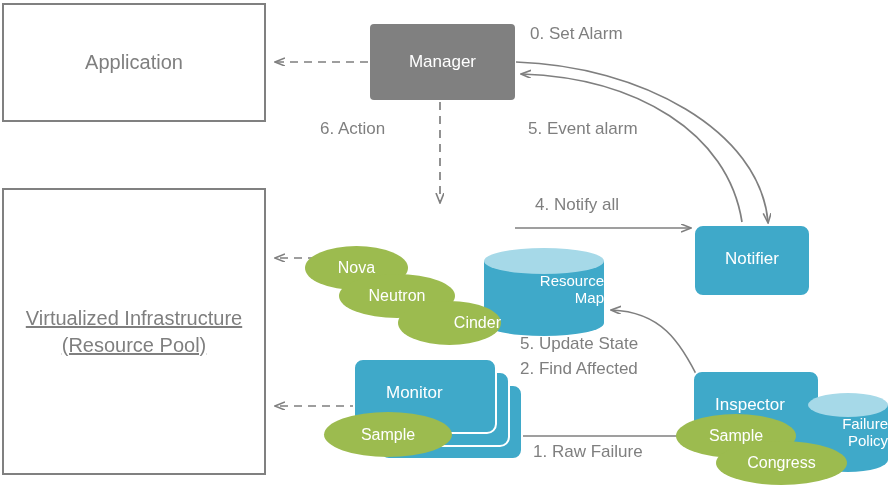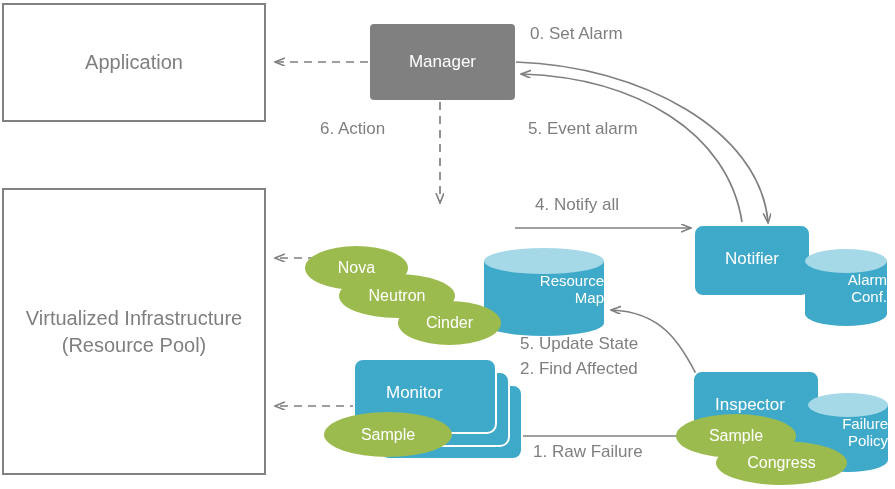--- a/index.html
+++ b/index.html
@@ -25,21 +25,21 @@
 </style>
 </head>
 <body>
 
 <div id="stage">
 
   <div class="plainbox" style="left:2px;top:3px;width:264px;height:119px;">
     <span>Application</span>
   </div>
 
-  <div class="plainbox" style="left:2px;top:188px;width:264px;height:287px;flex-direction:column;">
+  <div class="plainbox" style="left:2px;top:188px;width:264px;height:287px;flex-direction:column;text-decoration:underline;">
     <span>Virtualized  Infrastructure</span>
     <span>(Resource Pool)</span>
   </div>
 
   <div class="mgr" style="left:370px;top:24px;width:145px;height:76px;">
     <span>Manager</span>
   </div>
 
   <svg class="layer" style="z-index:1;">
     <defs>
@@ -77,38 +77,29 @@
       <div>Map</div>
     </div>
   </div>
 
   <div class="pill" style="left:305px;top:246px;width:103px;height:44px;z-index:6;">
     <span>Nova</span>
   </div>
   <div class="pill" style="left:339px;top:274px;width:116px;height:44px;z-index:7;">
     <span>Neutron</span>
   </div>
-  <div class="pill" style="left:398px;top:301px;width:103px;height:44px;z-index:8;">
+  <div class="pill" style="left:398px;top:301px;width:103px;height:44px;z-index:8;justify-content:flex-end;">
     <span>Cinder</span>
   </div>
 
   <div class="stackbox" style="left:693px;top:224px;width:125px;height:80px;z-index:3;">
     <div class="card" style="left:0px;top:0px;width:118px;height:73px;"></div>
     <div class="cardlabel" style="left:32px;top:25px;">Notifier</div>
   </div>
 
-  <div class="cyl" style="left:805px;top:249px;width:82px;height:77px;z-index:4;">
-    <div class="bot" style="top:53px;height:24px;"></div>
-    <div class="body" style="top:12px;height:53px;"></div>
-    <div class="top" style="top:0px;height:24px;"></div>
-    <div class="cyltext" style="top:22px;">
-      <div>Alarm</div>
-      <div>Conf.</div>
-    </div>
-  </div>
 
 
   <div class="stackbox" style="left:353px;top:358px;width:180px;height:115px;z-index:3;">
     <div class="card" style="left:26px;top:26px;width:144px;height:76px;"></div>
     <div class="card" style="left:13px;top:13px;width:144px;height:76px;"></div>
     <div class="card" style="left:0px;top:0px;width:144px;height:76px;"></div>
     <div class="cardlabel" style="left:33px;top:25px;">Monitor</div>
   </div>
 
   <div class="pill" style="left:324px;top:412px;width:128px;height:45px;z-index:6;">

